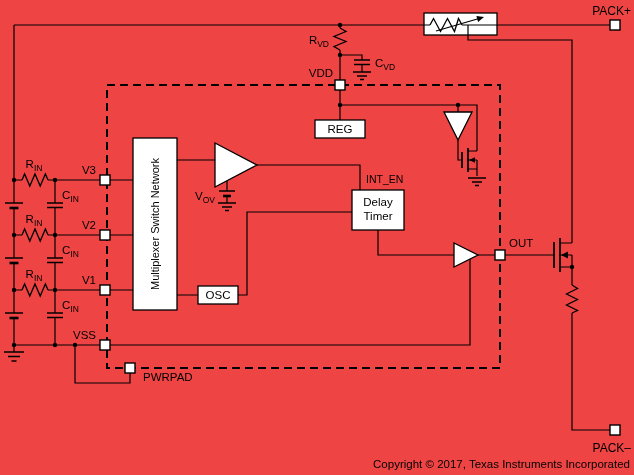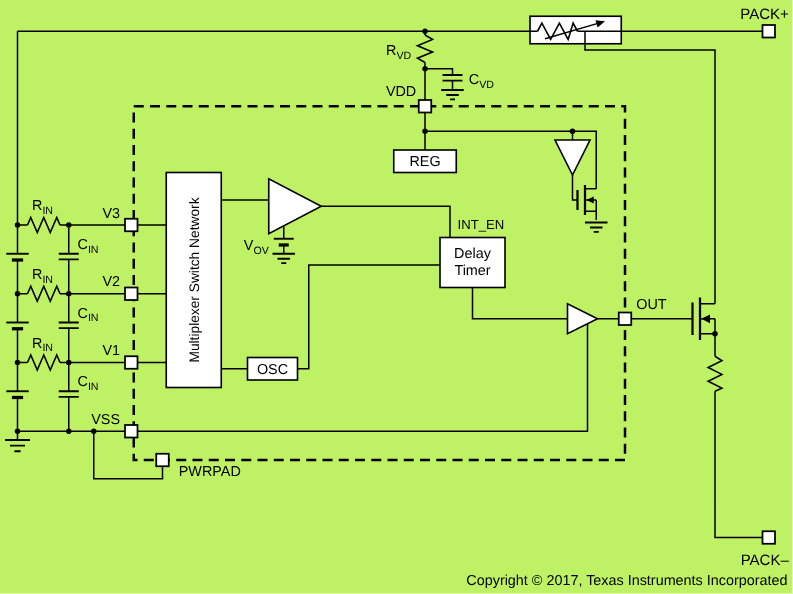--- a/index.html
+++ b/index.html
@@ -1,16 +1,16 @@
 <!DOCTYPE html>
 <html><head>
 <meta charset="utf-8">
 <style>
   html,body{margin:0;padding:0;background:#fff;}
-  .stage{width:634px;height:475px;position:relative;background:#bef264;overflow:hidden;}
+  .stage{width:634px;height:475px;position:relative;background:#ef4444;overflow:hidden;}
   svg{display:block;}
   svg text{font-family:"Liberation Sans",sans-serif;fill:#000;}
   .t{font-size:11.5px;}
   .tb{font-size:12px;}
   .sub{font-size:8.5px;}
   .wire{fill:none;stroke:#000;stroke-width:1.2;}
   .bars{fill:none;stroke:#000;stroke-width:1.8;}
   .zig{fill:none;stroke:#000;stroke-width:1.3;}
   .plates{fill:none;stroke:#000;stroke-width:1.5;}
   .thick{fill:none;stroke:#000;stroke-width:2.6;}

